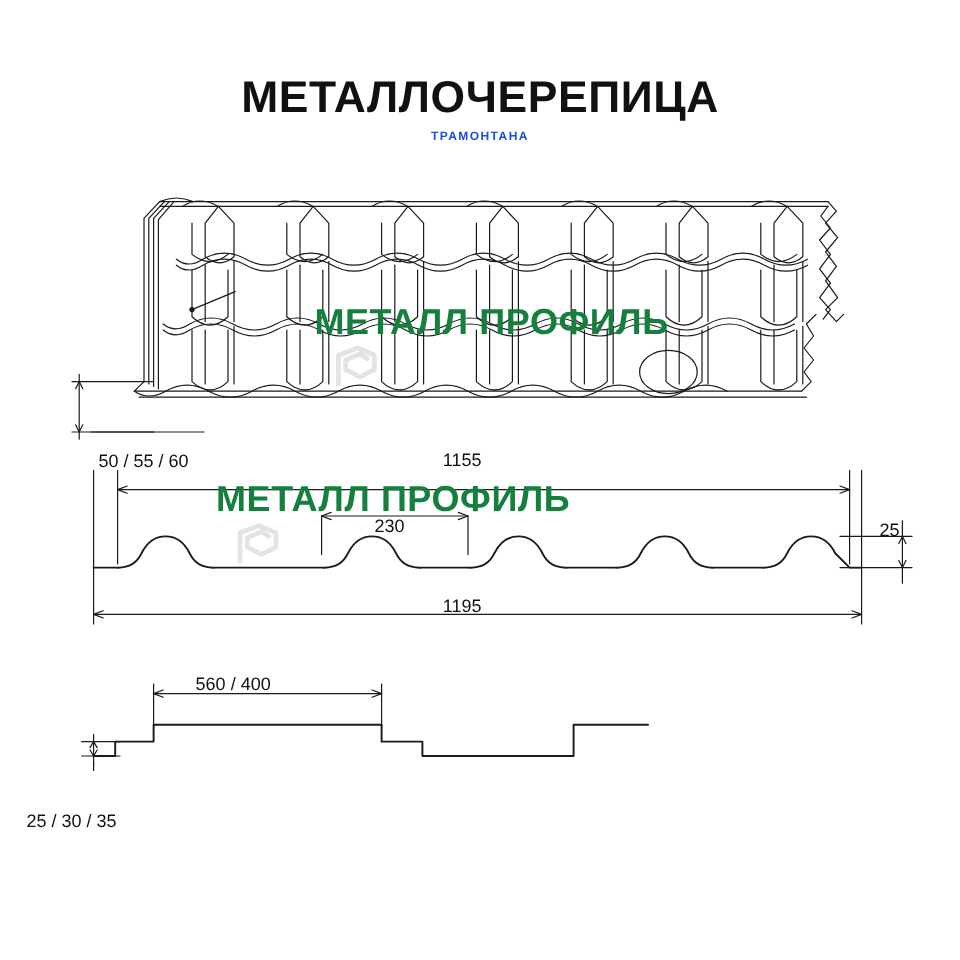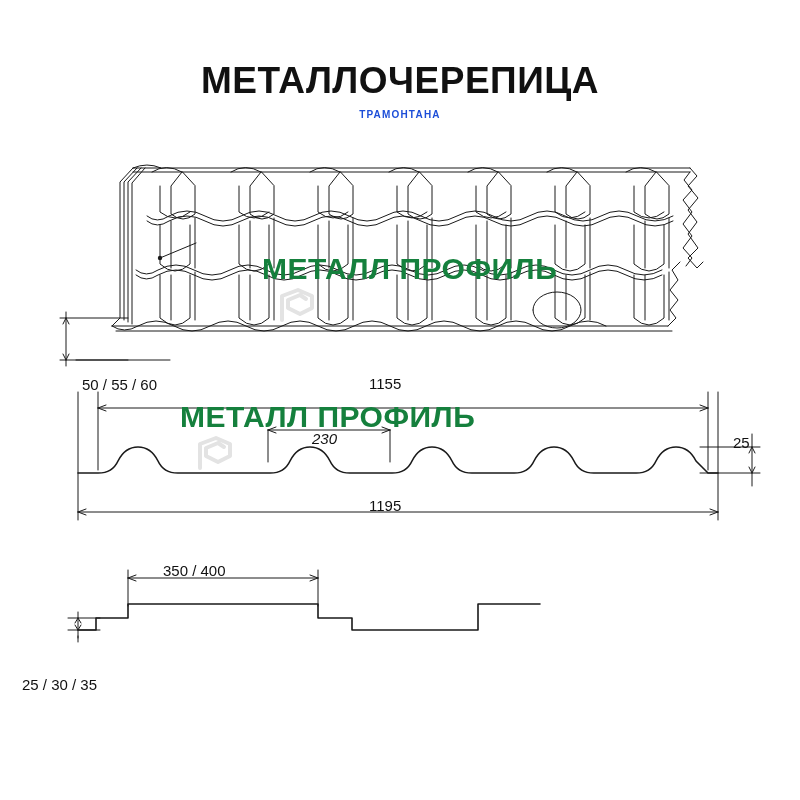--- a/index.html
+++ b/index.html
@@ -73,21 +73,21 @@
     pointer-events: none;
   }
   .dim-label {
     position: absolute;
     font-size: 15px;
     color: #111111;
     white-space: nowrap;
   }
   .lbl-50 { left: 82px; top: 376px; }
   .lbl-1155 { left: 369px; top: 375px; }
-  .lbl-230 { left: 312px; top: 430px; font-style: italic; }
+  .lbl-230 { left: 312px; top: 430px; }
   .lbl-25r { left: 733px; top: 434px; text-align: right; }
   .lbl-1195 { left: 369px; top: 497px; text-align: right; }
   .lbl-350 { left: 163px; top: 562px; }
   .lbl-253035 { left: 22px; top: 676px; }
 </style>
 </head>
 <body>
 
 <div class="page">
 
@@ -292,16 +292,16 @@
   </svg>
 
   <div class="wm wm1">МЕТАЛЛ ПРОФИЛЬ</div>
   <div class="wm wm2">МЕТАЛЛ ПРОФИЛЬ</div>
 
   <div class="dim-label lbl-50">50 / 55 / 60</div>
   <div class="dim-label lbl-1155">1155</div>
   <div class="dim-label lbl-230">230</div>
   <div class="dim-label lbl-25r">25</div>
   <div class="dim-label lbl-1195">1195</div>
-  <div class="dim-label lbl-350">350 / 400</div>
+  <div class="dim-label lbl-350">560 / 400</div>
   <div class="dim-label lbl-253035">25 / 30 / 35</div>
 
 </div>
 
 </body></html>

